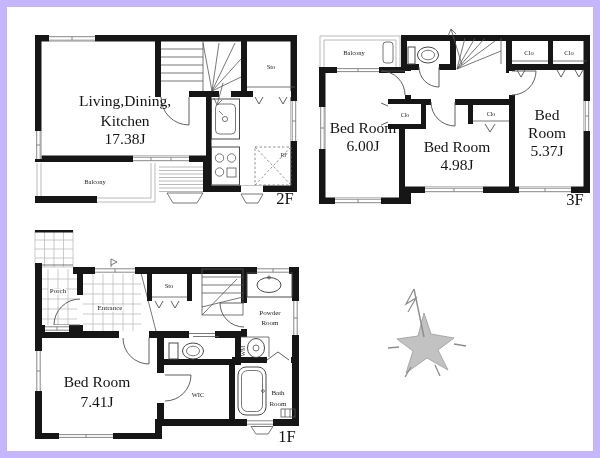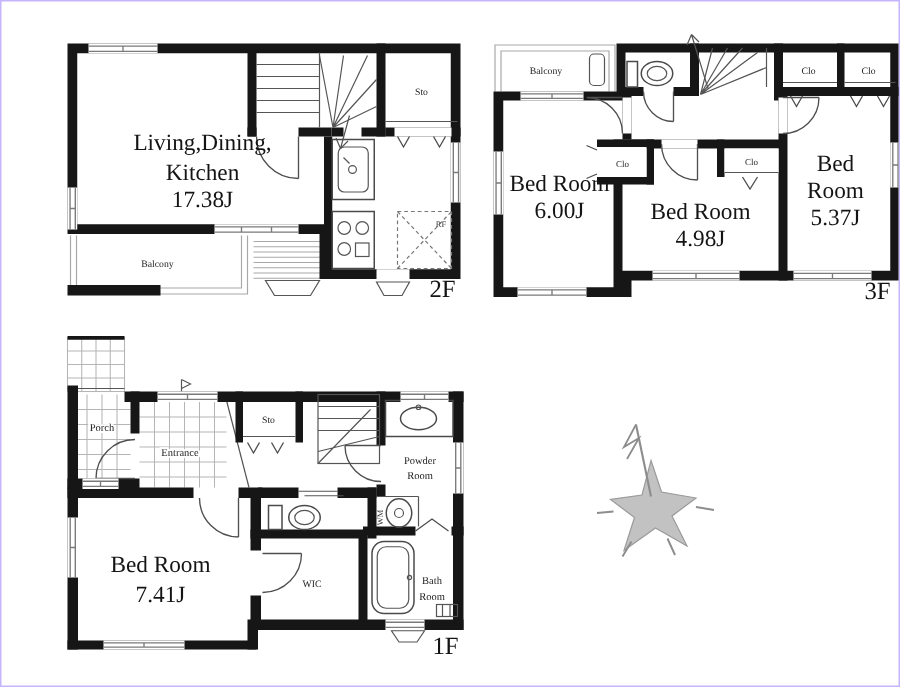--- a/index.html
+++ b/index.html
@@ -1,17 +1,17 @@
 <!DOCTYPE html>
 <html><head>
 <meta charset="utf-8">
 <style>
   html,body{margin:0;padding:0;background:#fff;}
   .canvas{position:relative;width:600px;height:458px;background:#ffffff;overflow:hidden;
-          font-family:"Liberation Serif","DejaVu Serif",serif;box-sizing:border-box;border:1px solid #c4b5fd;padding-left:16px;}
+          font-family:"Liberation Serif","DejaVu Serif",serif;box-sizing:border-box;border:7px solid #c4b5fd;}
   svg{display:block}
   .w{fill:#161616;stroke:none}
   .ring{fill:#161616;fill-rule:evenodd;stroke:none}
   .roomfill{fill:#ffffff}
   .thin{fill:none;stroke:#4a4a4a;stroke-width:1}
   .thin2{fill:none;stroke:#555;stroke-width:0.8}
   .lt{fill:none;stroke:#a8a8a8;stroke-width:0.8}
   .grid{fill:none;stroke:#b5b5b5;stroke-width:0.7}
   .winr{fill:#ffffff;stroke:none}
   .winl{fill:none;stroke:#7a7a7a;stroke-width:0.9}

